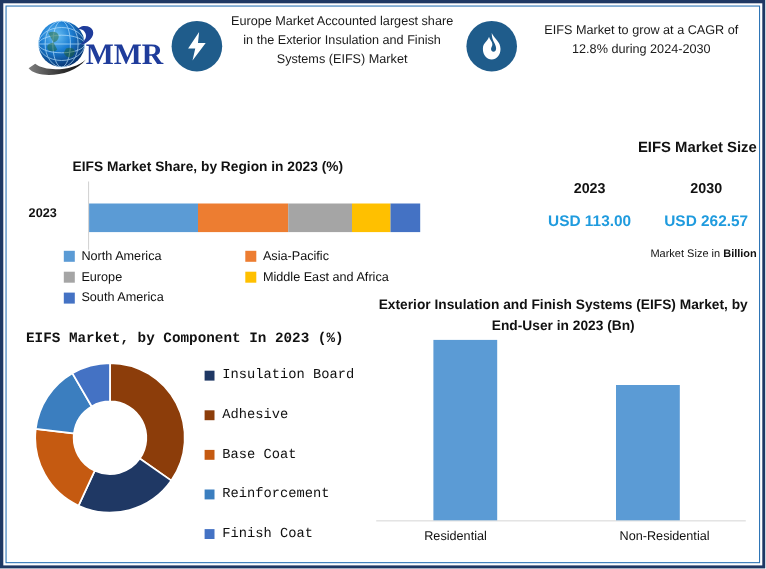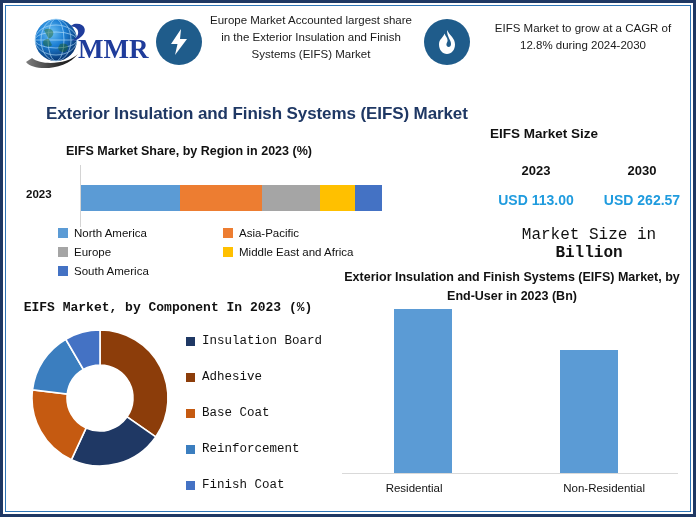--- a/index.html
+++ b/index.html
@@ -90,37 +90,37 @@
     position: absolute;
     left: 490px; top: 88px;
     width: 198px; height: 168px;
   }
   .m-cagr {
     position: absolute; left: 0; top: 7px; width: 198px;
     text-align: center; font-size: 13px; font-weight: bold; color: #111111;
   }
   .m-sizelabel {
     position: absolute; left: 0; top: 38px; width: 198px;
-    text-align: left; font-size: 13.5px; font-weight: bold; color: #111111;
+    text-align: right; font-size: 13.5px; font-weight: bold; color: #111111;
   }
   .m-year {
     position: absolute; top: 75px;
     font-size: 13px; font-weight: bold; color: #111111; text-align: center;
   }
   .m-val {
     position: absolute; top: 104px;
     font-size: 14px; font-weight: bold; color: #1F9BDE; text-align: center;
   }
   #m-year-a { left: 2px; width: 88px; }
   #m-val-a  { left: 0px; width: 92px; }
   #m-year-b { left: 108px; width: 88px; }
   #m-val-b  { left: 106px; width: 92px; }
   .m-unit {
     position: absolute; left: 0; top: 138px; width: 198px;
-    text-align: center; font-size: 16px; color: #111111; font-family: Liberation Mono, monospace;
+    text-align: right; font-size: 10px; color: #111111;
   }
   .m-unit b { font-weight: bold; }
 
   
   .region-sec { position: absolute; left: 8px; top: 140px; width: 400px; height: 145px; }
   .region-title {
     position: absolute; left: 58px; top: 4px;
     font-size: 12.5px; font-weight: bold; color: #111111;
   }
   .region-axis {
@@ -238,21 +238,20 @@
     <div class="hdr-block" id="hdr-block-2">
       <div class="hdr-icon">
         <svg width="20" height="26" viewBox="0 0 20 26" aria-hidden="true">
           <path d="M10 1 C13 7 18 9 18 15.5 C18 21 14.4 25 10 25 C5.6 25 2 21 2 15.5 C2 10 6 9 7.6 4.5 C8.4 7.5 10.6 8.6 10.6 11.4 C10.6 13 9.4 14 9.4 15.6 C9.4 17 10.4 18 11.6 18 C13 18 14 16.8 14 15 C14 10.6 10 8.6 10 1 Z" fill="#ffffff"></path>
         </svg>
       </div>
       <div class="hdr-text">EIFS Market to grow at a CAGR of 12.8% during 2024-2030</div>
     </div>
   </div>
 
-  <div class="main-title">Exterior Insulation and Finish Systems (EIFS) Market</div>
 
   <div class="metrics">
     <div class="m-sizelabel">EIFS Market Size</div>
     <div class="m-year" id="m-year-a">2023</div>
     <div class="m-val" id="m-val-a">USD 113.00</div>
     <div class="m-year" id="m-year-b">2030</div>
     <div class="m-val" id="m-val-b">USD 262.57</div>
     <div class="m-unit"><span>Market Size in </span><b>Billion</b></div>
   </div>
 

